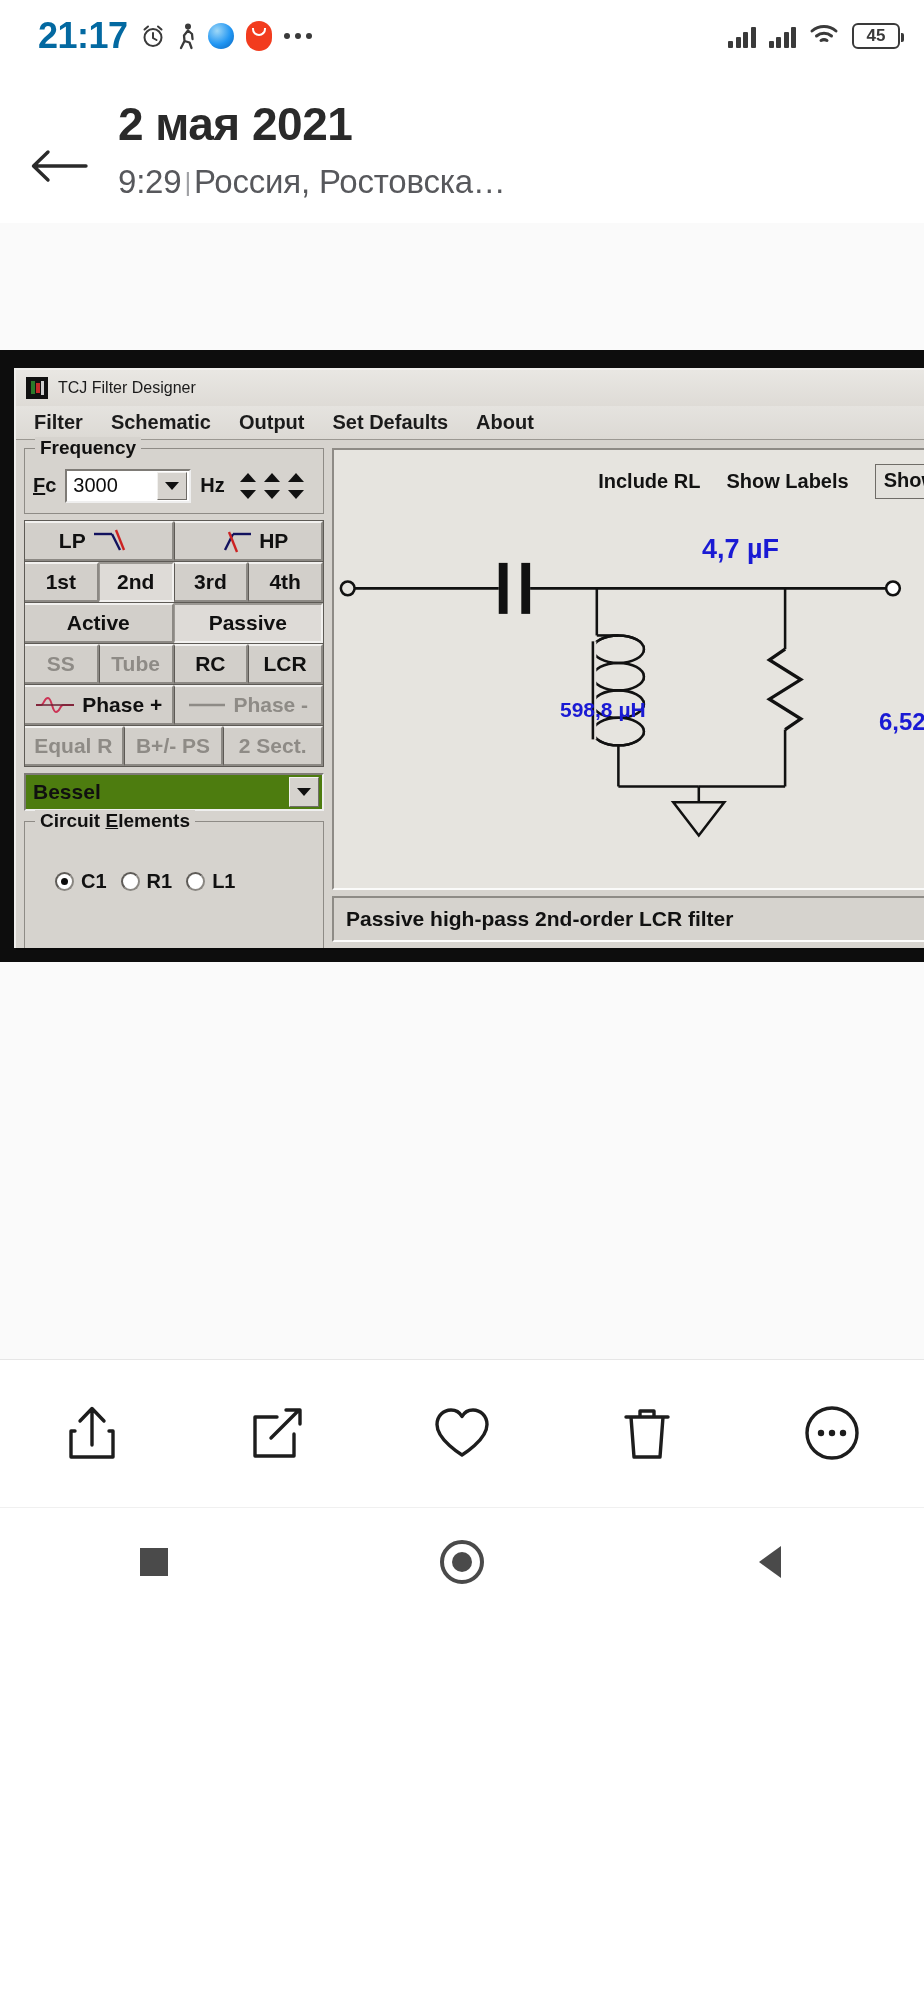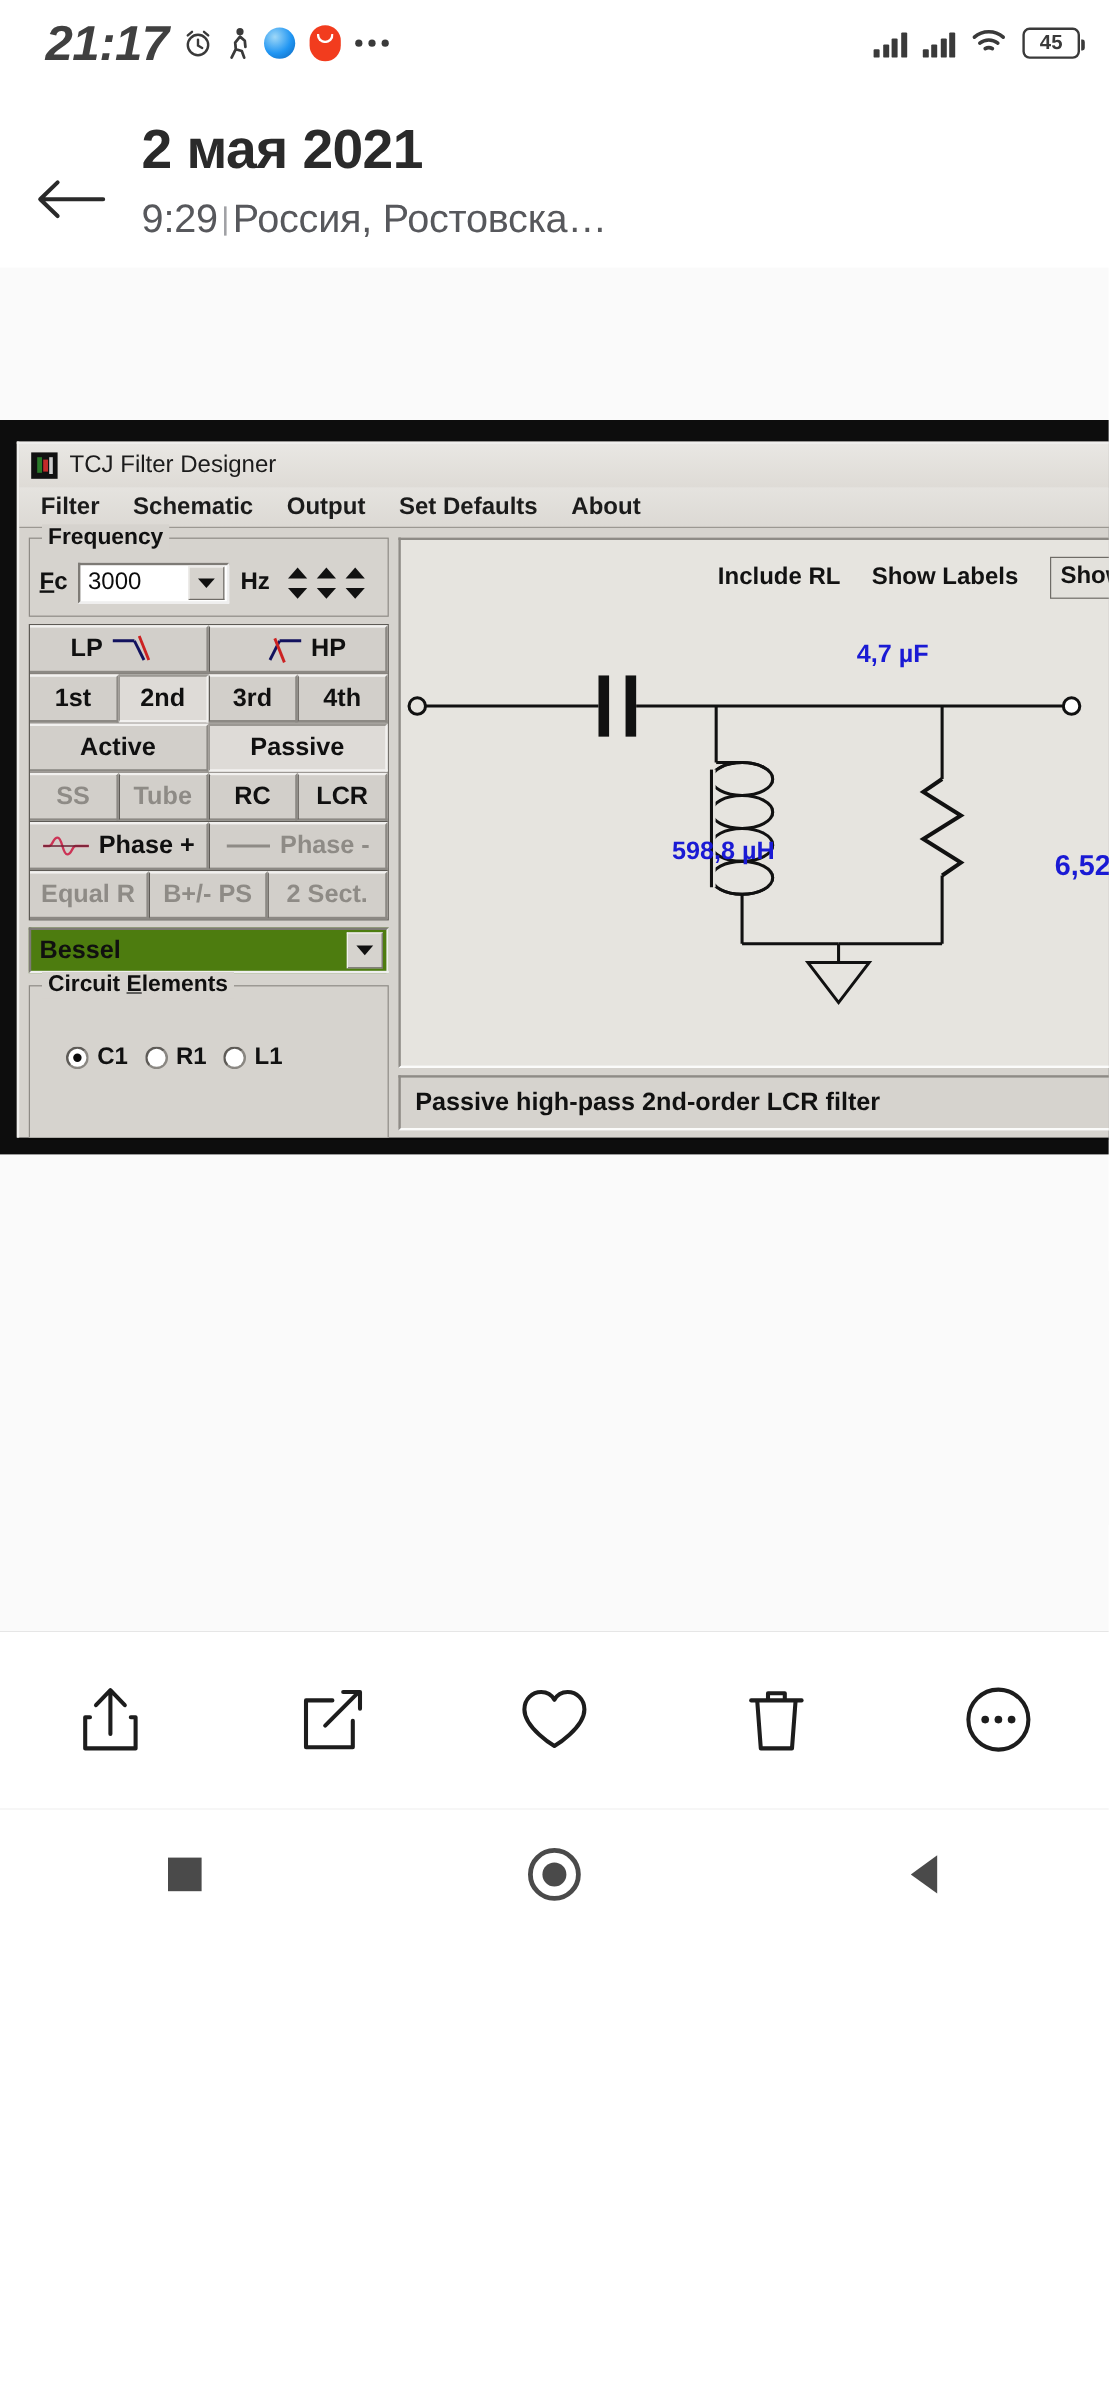--- a/index.html
+++ b/index.html
@@ -11,21 +11,21 @@
   }
 
   
   .statusbar {
     height: 72px;
     display: flex; align-items: center;
     padding: 0 24px 0 38px;
     background: #ffffff;
   }
   .sb-left { display: flex; align-items: center; gap: 12px; flex: 1; }
-  .sb-time { font-size: 41px; font-weight: 700; color: #404040; letter-spacing: -0.5px; font-style: italic; }
+  .sb-time { font-size: 36px; font-weight: 700; color: #0369a1; letter-spacing: -0.5px; }
   .sb-right { display: flex; align-items: center; gap: 13px; }
   .icon-alarm { width: 26px; height: 26px; position: relative; }
   .icon-alarm svg, .icon-walk svg, .icon-dots svg { display: block; }
   .icon-blue { width: 26px; height: 26px; border-radius: 50%;
     background: radial-gradient(circle at 35% 30%, #9fd8f7 0%, #2196f3 55%, #0b63b8 100%); }
   .icon-red { width: 26px; height: 30px; border-radius: 13px;
     background: #f23c1e; display: flex; align-items: flex-start; justify-content: center; }
   .icon-red .smile { width: 14px; height: 8px; border: 2px solid #fff; border-top: none;
      border-radius: 0 0 14px 14px; margin-top: 7px; }
   .icon-dots { display: flex; gap: 5px; align-items: center; }
@@ -66,21 +66,21 @@
     font-family: "Liberation Sans", sans-serif;
     overflow: hidden;
   }
   .win-title { height: 36px; display: flex; align-items: center; gap: 10px;
      padding-left: 10px; background: linear-gradient(#e9e7e3, #dedbd6); }
   .win-icon { width: 22px; height: 22px; background: #111;
      display:flex; align-items:center; justify-content:center; }
   .win-icon .g1 { width: 4px; height: 13px; background: #2a7a2a; }
   .win-icon .g2 { width: 4px; height: 10px; background: #c32a2a; margin-left:1px; }
   .win-icon .g3 { width: 3px; height: 14px; background: #cfcfcf; margin-left:1px; }
-  .win-title span.t { font-size: 20px; color: #1b1b1b; }
+  .win-title span.t { font-size: 16px; color: #1b1b1b; }
 
   .menubar { height: 34px; display: flex; align-items: center; gap: 28px;
      padding-left: 18px; border-bottom: 1px solid #9b9892;
      background: linear-gradient(#e5e3df,#dcd9d4); }
   .menubar div { font-size: 20px; color: #1b1b1b; font-weight: 600; }
 
   .win-body { display: flex; padding: 8px 8px 0 8px; gap: 8px; }
 
   
   .leftcol { width: 300px; }
@@ -417,21 +417,21 @@
 
             <line x1="460" y1="84" x2="460" y2="146" stroke="#111" stroke-width="2.6"></line>
             <path d="M460 146l-16 11 32 20-32 20 32 20-16 11" stroke="#111" stroke-width="3.4" fill="none"></path>
             <line x1="460" y1="228" x2="460" y2="286" stroke="#111" stroke-width="2.6"></line>
             <line x1="372" y1="286" x2="460" y2="286" stroke="#111" stroke-width="2.6"></line>
 
             <line x1="372" y1="286" x2="372" y2="302" stroke="#111" stroke-width="2.6"></line>
             <path d="M346 302h52l-26 34z" fill="none" stroke="#111" stroke-width="2.6"></path>
           </svg>
 
-          <div style="position:absolute;left:380px;top:84px;font-size:21px;font-weight:700;color:#1a1ad4">4,7 µF</div>
+          <div style="position:absolute;left:368px;top:84px;font-size:27px;font-weight:700;color:#1a1ad4">4,7 µF</div>
           <div style="position:absolute;left:226px;top:248px;font-size:21px;font-weight:700;color:#1a1ad4">598,8 µH</div>
           <div style="position:absolute;left:545px;top:258px;font-size:24px;font-weight:700;color:#1a1ad4">6,52</div>
         </div>
 
         <div class="statusbar-win">
           <span>Passive high-pass 2nd-order LCR filter</span>
         </div>
       </div>
 
     </div>

